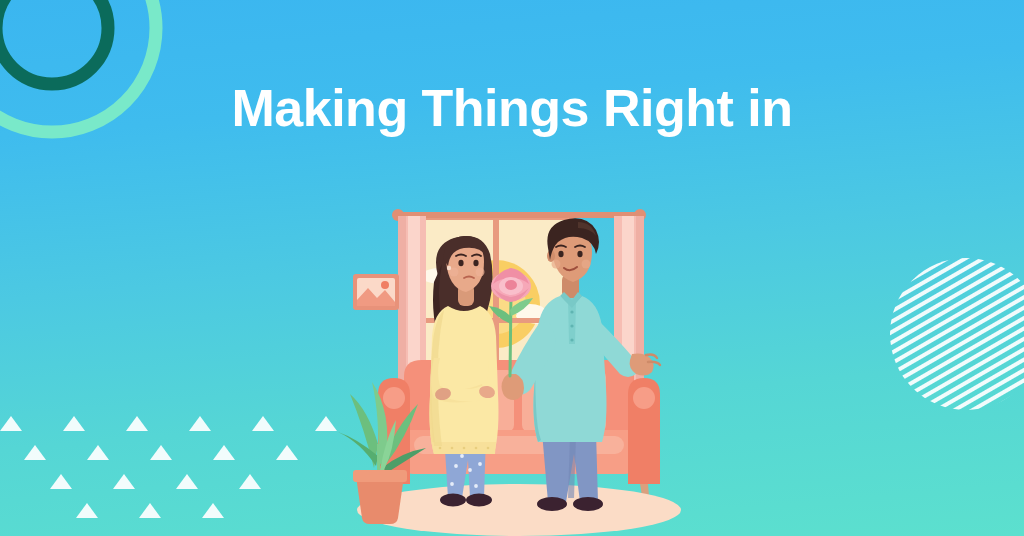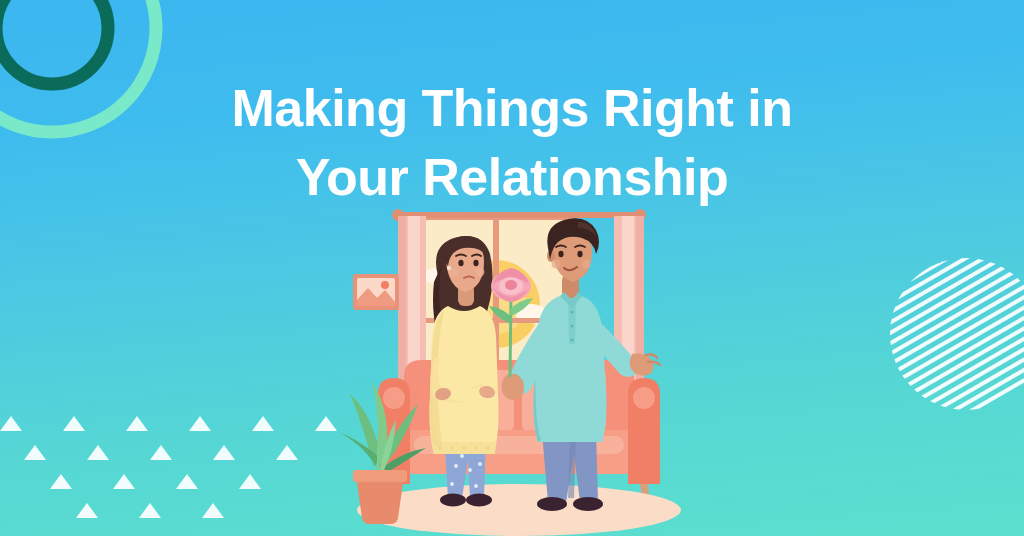--- a/index.html
+++ b/index.html
@@ -150,21 +150,20 @@
     </div>
     <div class="tri-row r4">
       <div class="tri"></div>
       <div class="tri"></div>
       <div class="tri"></div>
     </div>
   </div>
 
   <div class="headline">
     <span class="headline-line">Making Things Right in</span>
-    <span class="headline-line">Your Relationship</span>
   </div>
 
   <div class="illustration">
     <svg width="378" height="338" viewBox="0 0 378 338" aria-hidden="true">
       <defs>
         <clipPath id="winClip">
             <rect x="92" y="22" width="148" height="212" rx="3"></rect>
           </clipPath>
         <clipPath id="sceneClip">
             <rect x="0" y="0" width="378" height="338"></rect>

